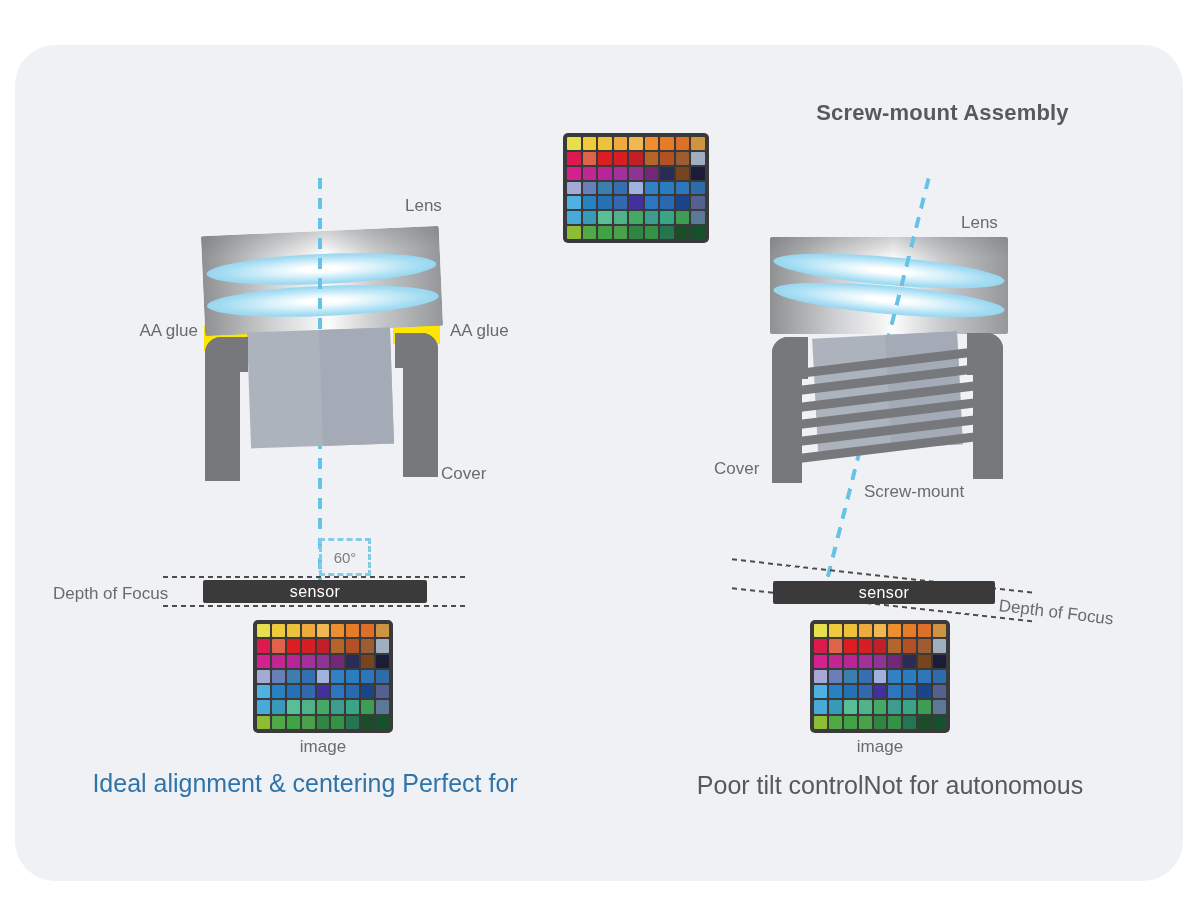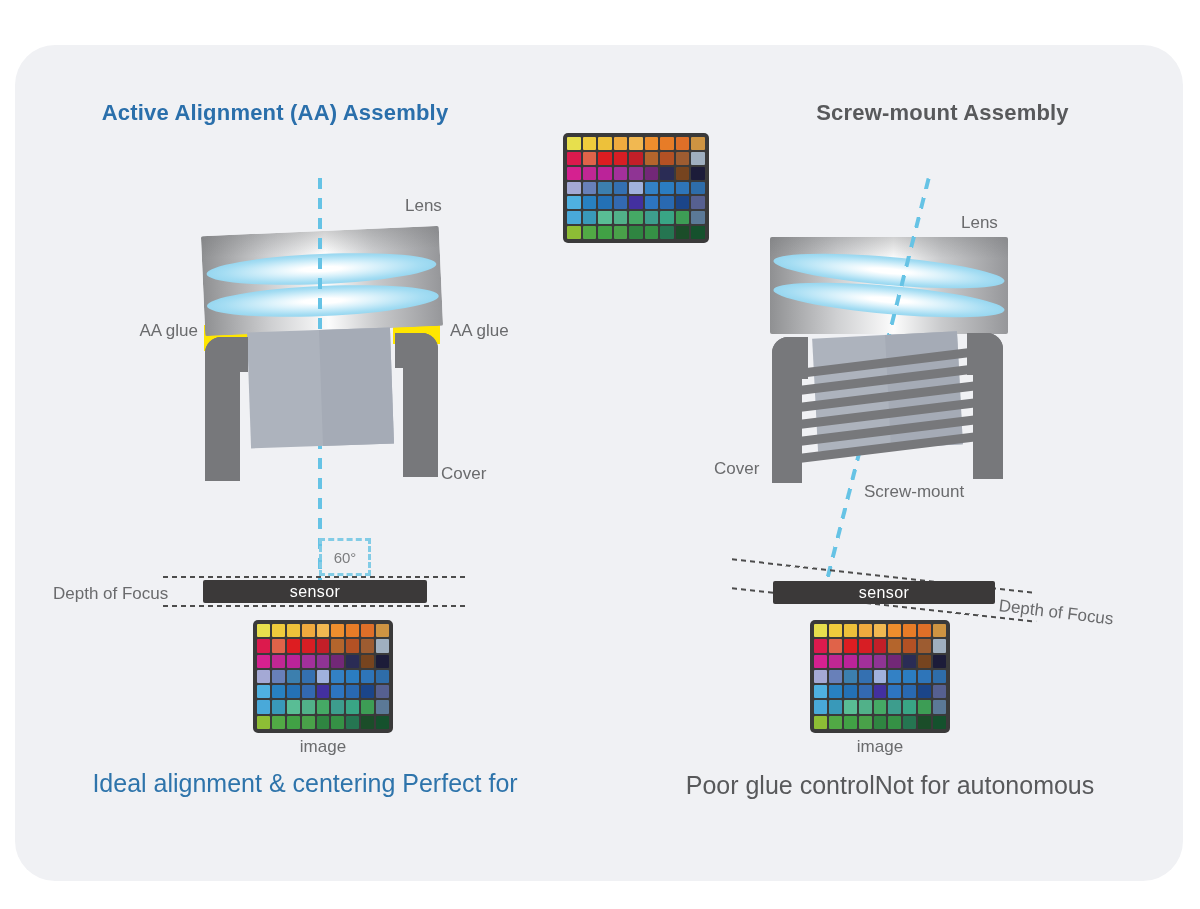--- a/index.html
+++ b/index.html
@@ -45,21 +45,20 @@
   .checker{position:absolute;background:#3a3a3a;border-radius:5px;padding:4px;z-index:5;
     display:grid;grid-template-columns:repeat(9,1fr);grid-template-rows:repeat(7,1fr);gap:2px;box-sizing:border-box;}
   .checker .cell{border-radius:1px;}
 </style>
 </head>
 <body>
 
 <div class="stage">
   <div class="panel"></div>
 
-  <div class="title" style="left:85px;top:100px;width:380px;color:#2a6fab;">Active Alignment (AA) Assembly</div>
   <div class="title" style="left:750px;top:100px;width:385px;color:#58595b;">Screw-mount Assembly</div>
 
   <div class="checker" style="left:563px;top:133px;width:146px;height:110px;">
       <div class="cell" style="background: rgb(231, 223, 77);"></div>
       <div class="cell" style="background: rgb(239, 203, 60);"></div>
       <div class="cell" style="background: rgb(237, 193, 58);"></div>
       <div class="cell" style="background: rgb(239, 170, 62);"></div>
       <div class="cell" style="background: rgb(241, 184, 81);"></div>
       <div class="cell" style="background: rgb(238, 142, 45);"></div>
       <div class="cell" style="background: rgb(231, 124, 39);"></div>
@@ -319,15 +318,15 @@
       <div class="cell" style="background: rgb(73, 161, 73);"></div>
       <div class="cell" style="background: rgb(47, 133, 65);"></div>
       <div class="cell" style="background: rgb(53, 145, 69);"></div>
       <div class="cell" style="background: rgb(37, 117, 81);"></div>
       <div class="cell" style="background: rgb(27, 77, 41);"></div>
       <div class="cell" style="background: rgb(21, 81, 45);"></div>
     </div>
   <div class="label" style="left:810px;top:737px;width:140px;text-align:center;">image</div>
 
   <div class="caption" style="left:640px;top:770px;width:500px;color:#58595b;">
-    <div>Poor glue controlNot for autonomous</div>
+    <div>Poor tilt controlNot for autonomous</div>
   </div>
 </div>
 
 </body></html>

